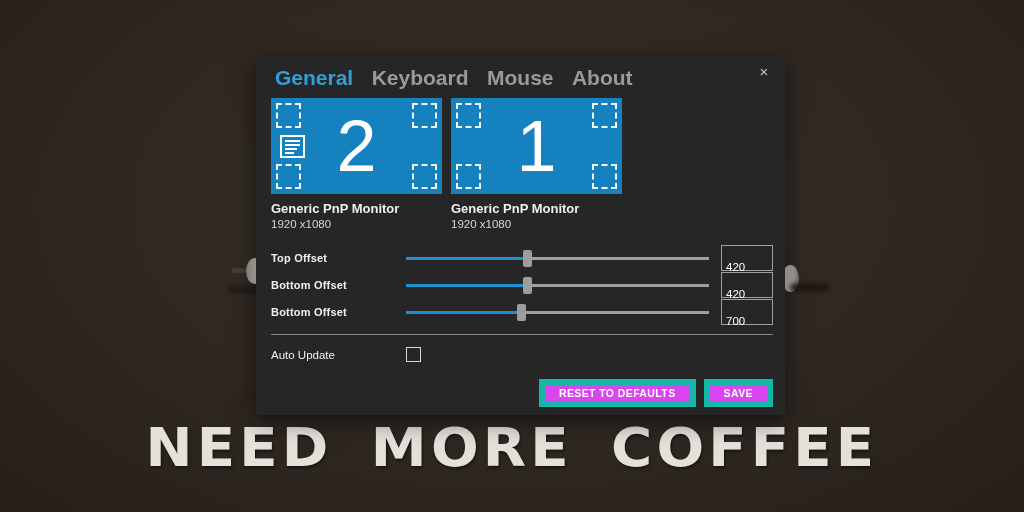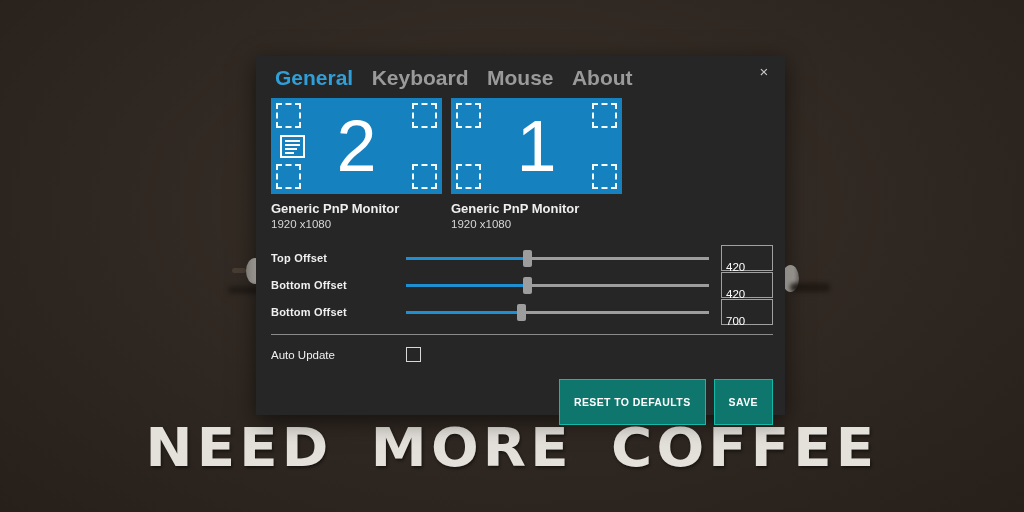--- a/index.html
+++ b/index.html
@@ -290,27 +290,27 @@
   }
 
   
   #buttons {
     display: flex;
     justify-content: flex-end;
     gap: 8px;
     padding: 17px 12px 0 0;
   }
   .btn {
-    border: 1px solid #14b8a6;
-    background: #0f766e;
+    border: 6px solid #14b8a6;
+    background: #d946ef;
     color: #ffffff;
     font-size: 10.5px;
     font-weight: bold;
     letter-spacing: .4px;
-    padding: 16px 14px;
+    padding: 2px 14px;
     cursor: pointer;
     font-family: "Liberation Sans", sans-serif;
   }
 </style>
 </head>
 <body>
 
 <div id="desktop">
   <div class="mug-speck"></div>
   <div class="mug-handle left"></div>

